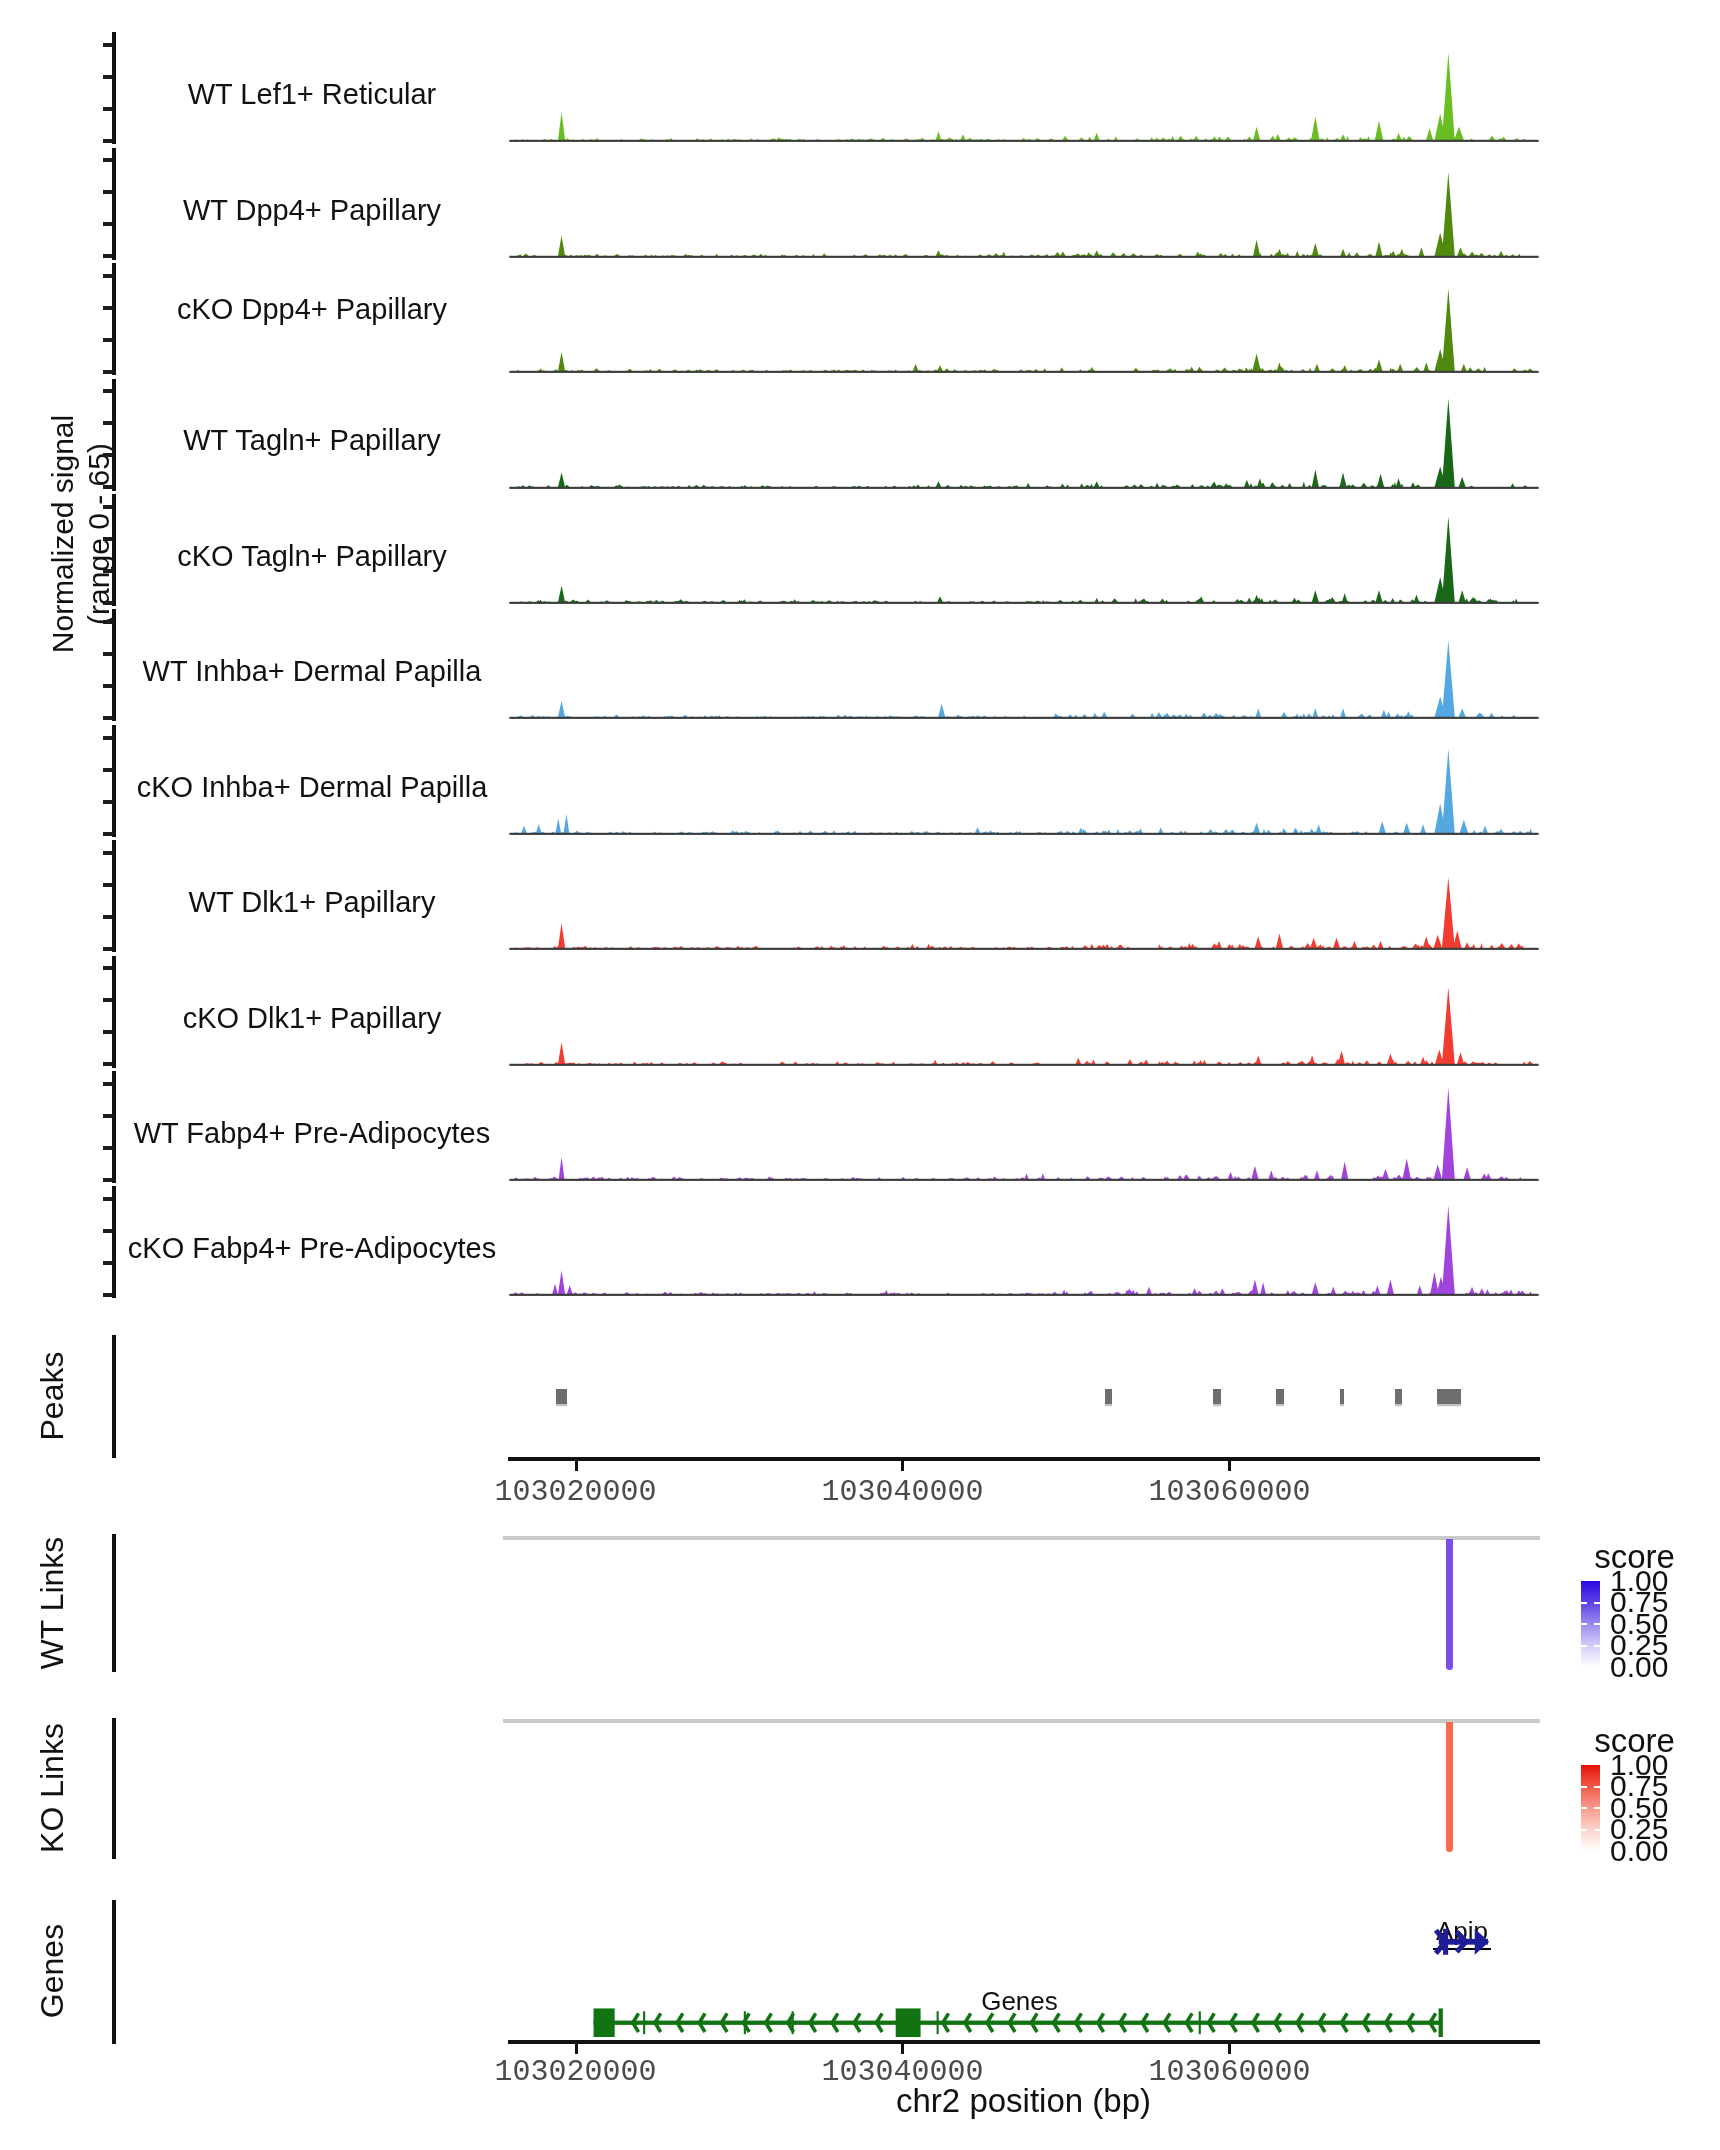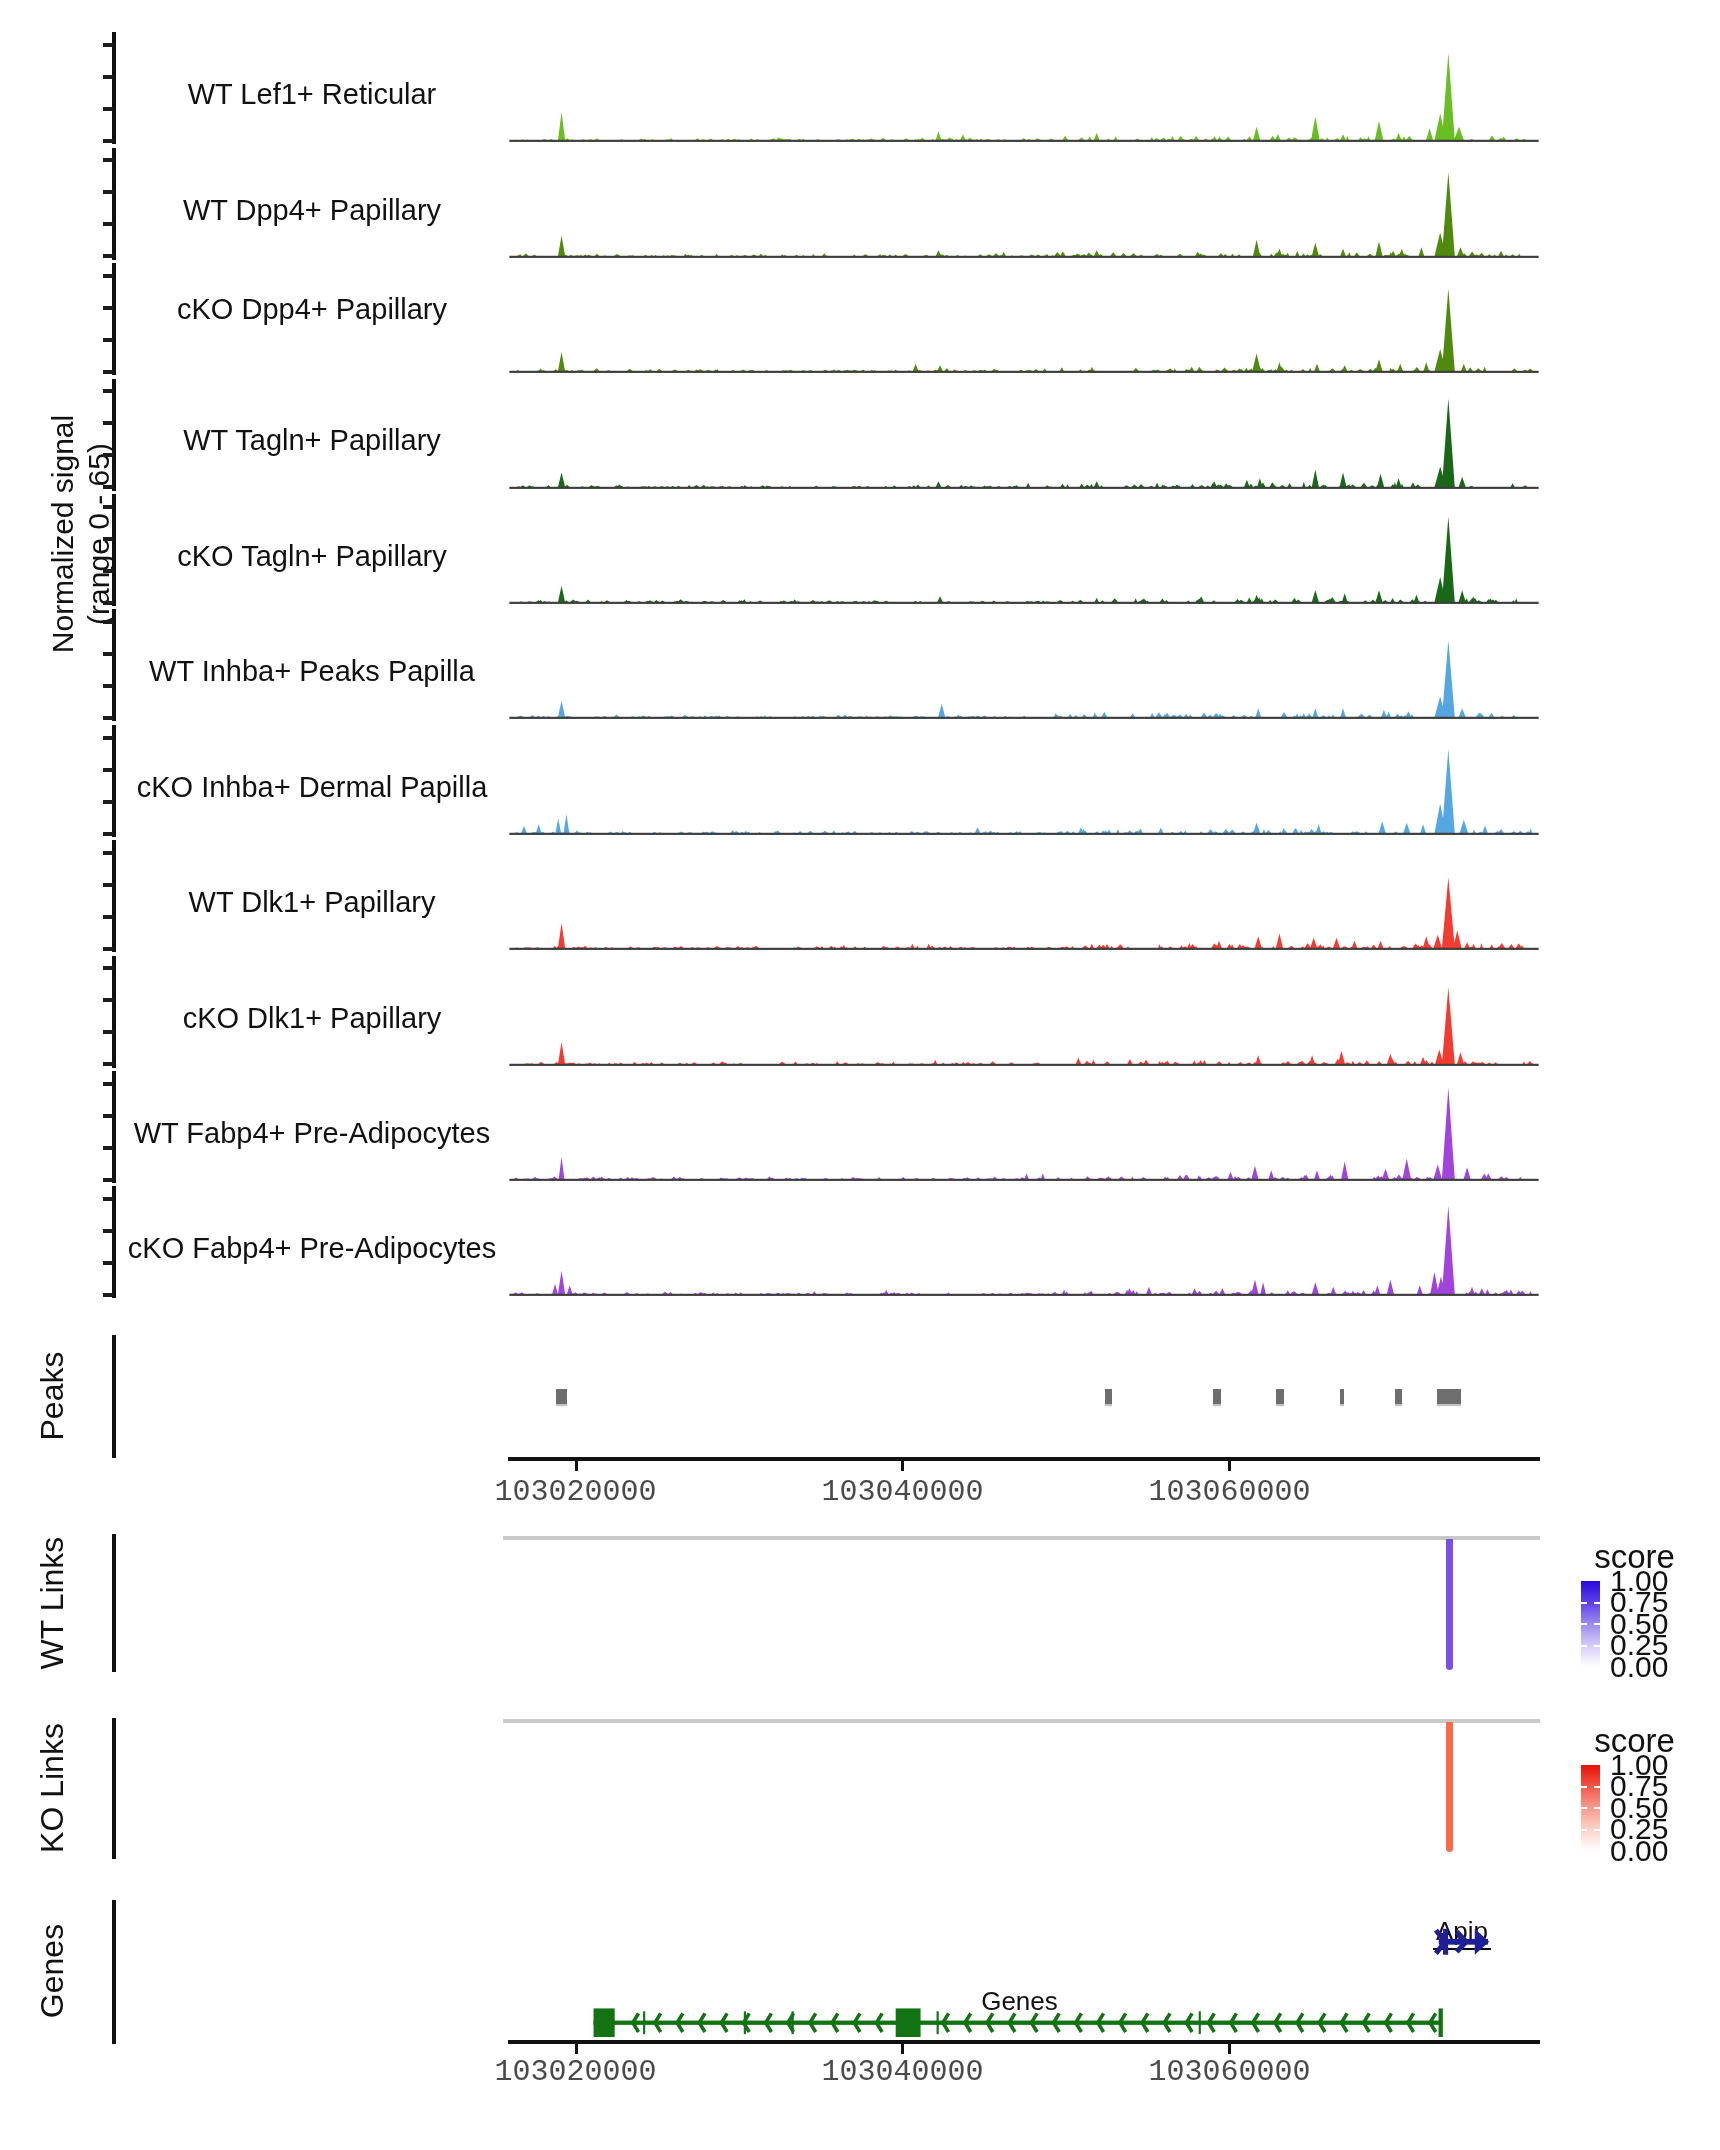--- a/index.html
+++ b/index.html
@@ -46,20 +46,21 @@
   <div class="bracket" style="top:1335px;height:123px;"></div>
   <div class="bracket" style="top:1534px;height:138px;"></div>
   <div class="bracket" style="top:1718px;height:141px;"></div>
   <div class="bracket" style="top:1900px;height:144px;"></div>
 
   <div class="vlabel" style="left:-56px;top:1379px;">Peaks</div>
   <div class="vlabel" style="left:-56px;top:1586px;">WT Links</div>
   <div class="vlabel" style="left:-56px;top:1771px;">KO Links</div>
   <div class="vlabel" style="left:-56px;top:1954px;">Genes</div>
 
+  <div class="chr-title">chr2 position (bp)</div>
 
   <div id="dyn">
       <div class="track-label" style="top: 78px;">WT Lef1+ Reticular</div>
       <div class="axis-seg" style="top: 32px; height: 112px;"></div>
       <div class="ytick" style="top: 43px;"></div>
       <div class="ytick" style="top: 75px;"></div>
       <div class="ytick" style="top: 107px;"></div>
       <div class="ytick" style="top: 139px;"></div>
       <svg width="1030" height="101" viewBox="0 0 1437 141" style="left: 509px; top: 42px;">
         <path d="M67.9,137 L72.9,97.8 L77.9,137 Z M595.1,137 L599.1,124.6 L603.1,137 Z M629.2,137 L633.2,128.8 L637.2,137 Z M816.0,137 L820.0,126.7 L824.0,137 Z M954.9,137 L958.9,130.8 L962.9,137 Z M1038.2,137 L1043.2,118.4 L1048.2,137 Z M1068.8,137 L1072.8,128.8 L1076.8,137 Z M1119.2,137 L1125.2,104.0 L1131.2,137 Z M1159.9,137 L1163.9,128.8 L1167.9,137 Z M1208.1,137 L1214.1,110.2 L1220.1,137 Z M1237.4,137 L1241.4,126.7 L1245.4,137 Z M1279.7,137 L1284.7,120.5 L1289.7,137 Z M1291.5,137 L1299.5,99.9 L1307.5,137 Z M1301.9,137 L1310.9,15.4 L1319.9,137 Z M1318.7,137 L1325.7,118.4 L1332.7,137 Z M373.8,137 L377.9,134.5 L381.9,137 Z M7.3,137 L9.6,136.0 L11.9,137 Z M568.9,137 L571.1,135.1 L573.3,137 Z M486.6,137 L489.2,135.4 L491.7,137 Z M655.8,137 L658.6,134.7 L661.4,137 Z M794.4,137 L798.7,133.0 L803.0,137 Z M1382.5,137 L1387.3,134.1 L1392.2,137 Z M302.5,137 L305.6,134.9 L308.8,137 Z M427.4,137 L430.6,135.4 L433.8,137 Z M277.3,137 L281.1,134.6 L284.9,137 Z M1000.3,137 L1004.1,133.5 L1007.9,137 Z M1097.0,137 L1099.0,134.5 L1101.1,137 Z M923.0,137 L925.8,131.2 L928.7,137 Z M1029.0,137 L1033.1,132.1 L1037.2,137 Z M365.0,137 L369.3,134.4 L373.6,137 Z M217.3,137 L220.2,135.8 L223.0,137 Z M899.3,137 L903.9,134.1 L908.4,137 Z M99.3,137 L103.0,135.9 L106.7,137 Z M794.7,137 L799.7,134.9 L804.7,137 Z M1185.4,137 L1189.8,134.3 L1194.1,137 Z M1340.2,137 L1343.4,134.9 L1346.6,137 Z M988.1,137 L991.3,132.0 L994.5,137 Z M633.6,137 L638.2,136.0 L642.7,137 Z M517.4,137 L521.7,133.7 L525.9,137 Z M1139.8,137 L1141.9,132.9 L1144.0,137 Z M1196.8,137 L1199.4,131.5 L1202.0,137 Z M1412.9,137 L1416.5,134.9 L1420.1,137 Z M456.0,137 L458.4,135.5 L460.9,137 Z M687.5,137 L691.2,135.6 L694.9,137 Z M714.3,137 L718.1,134.0 L721.9,137 Z M317.2,137 L320.5,135.7 L323.8,137 Z M771.8,137 L775.9,130.9 L779.9,137 Z M381.9,137 L386.7,135.1 L391.5,137 Z M1069.7,137 L1073.2,128.7 L1076.7,137 Z M310.0,137 L314.1,134.9 L318.1,137 Z M222.8,137 L225.7,134.0 L228.6,137 Z M67.6,137 L72.5,135.7 L77.5,137 Z M663.0,137 L668.0,134.9 L672.9,137 Z M1185.6,137 L1188.0,132.6 L1190.4,137 Z M380.9,137 L384.9,136.0 L388.9,137 Z M722.1,137 L725.3,135.6 L728.5,137 Z M605.0,137 L609.4,135.8 L613.8,137 Z M834.2,137 L836.3,134.5 L838.4,137 Z M109.0,137 L113.6,135.9 L118.1,137 Z M807.2,137 L810.3,132.3 L813.3,137 Z M1246.4,137 L1249.0,131.7 L1251.6,137 Z M649.3,137 L653.0,135.8 L656.7,137 Z M77.4,137 L81.0,134.3 L84.5,137 Z M343.5,137 L346.7,135.4 L349.9,137 Z M1038.5,137 L1043.0,131.7 L1047.5,137 Z M908.4,137 L913.0,133.2 L917.7,137 Z M377.3,137 L382.2,135.7 L387.1,137 Z M612.0,137 L616.6,134.5 L621.2,137 Z M1023.8,137 L1026.0,134.9 L1028.2,137 Z M934.2,137 L937.6,130.5 L940.9,137 Z M491.7,137 L494.2,135.8 L496.7,137 Z M722.4,137 L724.6,135.4 L726.7,137 Z M1119.7,137 L1123.2,134.5 L1126.8,137 Z M969.0,137 L972.3,134.7 L975.6,137 Z M933.2,137 L936.2,132.0 L939.1,137 Z M755.3,137 L758.5,135.9 L761.7,137 Z M221.3,137 L225.2,135.9 L229.0,137 Z M78.7,137 L82.4,135.7 L86.0,137 Z M565.3,137 L567.3,135.9 L569.4,137 Z M1083.9,137 L1088.3,133.2 L1092.7,137 Z M894.4,137 L896.9,132.5 L899.4,137 Z M1230.5,137 L1234.7,134.8 L1238.8,137 Z M362.1,137 L366.8,135.2 L371.6,137 Z M948.3,137 L952.3,135.0 L956.3,137 Z M476.1,137 L479.4,134.6 L482.7,137 Z M408.1,137 L410.5,135.2 L413.0,137 Z M1061.3,137 L1065.6,130.9 L1069.8,137 Z M987.7,137 L992.0,134.0 L996.3,137 Z M638.6,137 L643.0,133.8 L647.4,137 Z M293.8,137 L297.1,135.8 L300.3,137 Z M153.3,137 L156.6,135.8 L159.8,137 Z M118.9,137 L122.3,134.5 L125.6,137 Z M375.1,137 L379.0,134.8 L382.9,137 Z M377.9,137 L381.3,134.7 L384.6,137 Z M1251.3,137 L1256.3,131.3 L1261.2,137 Z M735.5,137 L739.1,135.0 L742.7,137 Z M751.7,137 L756.3,134.8 L761.0,137 Z M1151.3,137 L1155.6,134.1 L1159.8,137 Z M313.2,137 L316.4,136.0 L319.6,137 Z M629.0,137 L631.1,135.3 L633.2,137 Z M1242.0,137 L1244.3,133.7 L1246.7,137 Z M1090.5,137 L1094.8,134.6 L1099.1,137 Z M1119.9,137 L1124.1,134.9 L1128.3,137 Z M999.0,137 L1003.4,131.9 L1007.8,137 Z M500.8,137 L504.9,134.4 L508.9,137 Z M872.5,137 L876.6,134.8 L880.7,137 Z M483.6,137 L488.3,135.0 L493.0,137 Z M1129.6,137 L1134.2,134.3 L1138.8,137 Z M372.7,137 L376.0,132.8 L379.3,137 Z M16.2,137 L18.7,135.7 L21.2,137 Z M588.5,137 L590.8,135.4 L593.1,137 Z M1115.3,137 L1119.4,133.9 L1123.6,137 Z M1367.4,137 L1371.9,130.5 L1376.4,137 Z M593.2,137 L597.1,135.8 L601.0,137 Z M1401.9,137 L1406.3,134.4 L1410.8,137 Z M180.2,137 L184.3,134.6 L188.5,137 Z M85.9,137 L87.9,135.9 L89.9,137 Z M497.3,137 L500.3,135.7 L503.3,137 Z M626.5,137 L629.8,136.0 L633.1,137 Z M266.6,137 L270.7,135.6 L274.7,137 Z M594.6,137 L599.4,135.9 L604.3,137 Z M529.8,137 L534.0,135.7 L538.2,137 Z M775.4,137 L777.8,133.9 L780.2,137 Z M473.1,137 L476.6,135.5 L480.0,137 Z M600.6,137 L604.6,135.1 L608.6,137 Z M506.0,137 L508.8,135.9 L511.7,137 Z M378.4,137 L380.7,135.9 L383.1,137 Z M334.6,137 L337.7,134.7 L340.8,137 Z M54.1,137 L58.1,135.4 L62.1,137 Z M621.6,137 L624.1,135.4 L626.6,137 Z M196.4,137 L199.8,135.9 L203.2,137 Z M549.5,137 L554.1,134.3 L558.7,137 Z M400.9,137 L404.9,135.0 L409.0,137 Z M1379.7,137 L1384.1,133.9 L1388.5,137 Z M258.8,137 L262.4,134.5 L266.0,137 Z M1384.5,137 L1388.1,131.8 L1391.6,137 Z M733.8,137 L736.8,134.1 L739.8,137 Z M1237.7,137 L1242.5,132.8 L1247.3,137 Z M934.0,137 L938.9,134.5 L943.9,137 Z M21.6,137 L24.8,136.0 L27.9,137 Z M843.9,137 L846.7,131.7 L849.4,137 Z M977.8,137 L982.7,134.6 L987.5,137 Z M1189.7,137 L1194.6,134.4 L1199.5,137 Z M644.0,137 L647.9,136.0 L651.8,137 Z M385.0,137 L388.1,135.7 L391.2,137 Z M386.9,137 L390.9,135.0 L395.0,137 Z M1238.8,137 L1241.6,135.0 L1244.4,137 Z M185.0,137 L188.8,135.4 L192.6,137 Z M677.8,137 L682.3,135.9 L686.8,137 Z M467.7,137 L471.1,135.9 L474.5,137 Z M44.7,137 L49.2,135.5 L53.7,137 Z M722.0,137 L725.8,135.7 L729.7,137 Z M1091.9,137 L1096.4,132.9 L1100.9,137 Z M980.8,137 L984.4,131.6 L988.0,137 Z M1168.0,137 L1170.1,131.0 L1172.1,137 Z M609.3,137 L613.2,134.7 L617.1,137 Z M776.2,137 L778.4,134.8 L780.7,137 Z M916.9,137 L920.9,134.9 L924.9,137 Z M572.3,137 L576.5,133.8 L580.7,137 Z M610.2,137 L614.2,132.9 L618.1,137 Z M219.2,137 L222.2,135.7 L225.1,137 Z M458.8,137 L460.9,135.7 L463.0,137 Z " fill="#68BE22"></path>
@@ -98,21 +99,21 @@
       <div class="track-label" style="top: 540px;">cKO Tagln+ Papillary</div>
       <div class="axis-seg" style="top: 494px; height: 112px;"></div>
       <div class="ytick" style="top: 505px;"></div>
       <div class="ytick" style="top: 537px;"></div>
       <div class="ytick" style="top: 569px;"></div>
       <div class="ytick" style="top: 601px;"></div>
       <svg width="1030" height="101" viewBox="0 0 1437 141" style="left: 509px; top: 504px;">
         <path d="M67.9,137 L72.9,114.3 L77.9,137 Z M325.0,137 L328.0,132.9 L331.0,137 Z M597.3,137 L601.3,128.8 L605.3,137 Z M817.0,137 L820.0,130.8 L823.0,137 Z M961.8,137 L965.8,128.8 L969.8,137 Z M1039.2,137 L1043.2,126.7 L1047.2,137 Z M1120.2,137 L1125.2,120.5 L1130.2,137 Z M1162.2,137 L1166.2,124.6 L1170.2,137 Z M1209.1,137 L1214.1,120.5 L1219.1,137 Z M1262.4,137 L1266.4,126.7 L1270.4,137 Z M1291.5,137 L1299.5,102.0 L1307.5,137 Z M1301.9,137 L1310.9,17.4 L1319.9,137 Z M1325.2,137 L1330.2,120.5 L1335.2,137 Z M881.2,137 L885.9,132.0 L890.6,137 Z M379.4,137 L383.1,134.7 L386.8,137 Z M294.0,137 L298.7,133.9 L303.4,137 Z M914.4,137 L917.3,134.1 L920.3,137 Z M747.5,137 L752.0,136.0 L756.5,137 Z M1016.7,137 L1021.5,133.8 L1026.3,137 Z M1373.8,137 L1377.2,133.6 L1380.5,137 Z M376.2,137 L379.5,135.4 L382.8,137 Z M957.7,137 L960.1,133.6 L962.6,137 Z M783.2,137 L786.4,134.9 L789.7,137 Z M1349.0,137 L1353.6,134.2 L1358.1,137 Z M644.3,137 L647.8,136.0 L651.3,137 Z M1363.9,137 L1366.7,132.6 L1369.5,137 Z M907.7,137 L911.7,132.0 L915.7,137 Z M489.9,137 L494.6,135.9 L499.4,137 Z M1219.0,137 L1222.8,133.9 L1226.6,137 Z M1332.9,137 L1336.0,133.0 L1339.1,137 Z M563.7,137 L566.3,135.9 L568.8,137 Z M234.4,137 L239.2,133.0 L244.1,137 Z M1229.9,137 L1233.1,131.4 L1236.4,137 Z M742.9,137 L745.4,135.8 L747.9,137 Z M334.4,137 L336.5,135.7 L338.6,137 Z M1059.9,137 L1062.2,133.5 L1064.4,137 Z M379.7,137 L383.9,135.1 L388.0,137 Z M1257.0,137 L1260.7,132.8 L1264.5,137 Z M1368.5,137 L1373.2,133.3 L1377.8,137 Z M1342.8,137 L1345.7,129.3 L1348.6,137 Z M1399.6,137 L1401.7,134.5 L1403.8,137 Z M499.8,137 L502.0,135.5 L504.2,137 Z M1048.1,137 L1050.6,131.4 L1053.0,137 Z M77.1,137 L79.3,134.5 L81.6,137 Z M1064.5,137 L1069.2,133.4 L1074.0,137 Z M345.8,137 L350.1,134.7 L354.5,137 Z M24.2,137 L28.4,135.7 L32.6,137 Z M159.8,137 L162.3,135.1 L164.8,137 Z M1144.0,137 L1148.8,130.0 L1153.6,137 Z M269.4,137 L274.2,135.7 L278.9,137 Z M1201.9,137 L1205.7,133.4 L1209.5,137 Z M879.6,137 L883.5,133.1 L887.5,137 Z M478.4,137 L481.2,135.7 L484.0,137 Z M840.2,137 L845.1,131.7 L849.9,137 Z M395.5,137 L398.3,133.0 L401.1,137 Z M1240.7,137 L1242.9,134.1 L1245.1,137 Z M280.8,137 L283.2,135.9 L285.5,137 Z M1029.6,137 L1033.0,130.6 L1036.4,137 Z M460.0,137 L464.8,135.9 L469.7,137 Z M521.3,137 L525.8,135.2 L530.3,137 Z M1156.2,137 L1161.2,135.0 L1166.1,137 Z M13.3,137 L16.6,136.0 L19.9,137 Z M84.4,137 L89.2,133.2 L94.0,137 Z M201.6,137 L205.1,134.0 L208.6,137 Z M673.3,137 L676.5,134.6 L679.6,137 Z M1265.5,137 L1268.9,134.7 L1272.2,137 Z M871.9,137 L874.4,131.7 L876.9,137 Z M1037.1,137 L1040.3,134.0 L1043.6,137 Z M482.2,137 L484.4,135.1 L486.5,137 Z M980.4,137 L983.4,134.3 L986.3,137 Z M277.8,137 L282.4,135.8 L287.1,137 Z M242.3,137 L247.2,135.2 L252.1,137 Z M44.5,137 L49.4,135.8 L54.2,137 Z M73.8,137 L76.5,135.7 L79.2,137 Z M106.1,137 L109.9,133.4 L113.7,137 Z M133.6,137 L136.2,135.8 L138.8,137 Z M189.8,137 L192.5,135.0 L195.2,137 Z M126.1,137 L128.6,135.9 L131.1,137 Z M455.4,137 L458.2,135.4 L460.9,137 Z M732.5,137 L736.9,135.1 L741.3,137 Z M690.9,137 L695.4,135.9 L699.9,137 Z M190.5,137 L194.3,135.5 L198.0,137 Z M793.0,137 L797.1,133.8 L801.2,137 Z M1343.3,137 L1347.7,131.1 L1352.0,137 Z M317.6,137 L321.9,134.9 L326.2,137 Z M877.1,137 L881.9,134.7 L886.6,137 Z M747.9,137 L750.1,135.8 L752.2,137 Z M441.5,137 L446.5,134.4 L451.4,137 Z M192.3,137 L196.6,134.3 L201.0,137 Z M319.2,137 L321.6,134.0 L324.0,137 Z M162.2,137 L166.7,135.2 L171.2,137 Z M1191.5,137 L1194.9,134.3 L1198.2,137 Z M1165.6,137 L1169.6,134.9 L1173.6,137 Z M419.2,137 L424.0,133.9 L428.9,137 Z M194.5,137 L198.1,135.9 L201.7,137 Z M1210.7,137 L1214.2,133.3 L1217.7,137 Z M68.1,137 L70.9,133.0 L73.8,137 Z M1012.5,137 L1016.5,132.5 L1020.4,137 Z M1137.6,137 L1142.1,133.6 L1146.6,137 Z M227.8,137 L231.5,135.9 L235.1,137 Z M888.5,137 L890.7,134.9 L892.9,137 Z M1275.8,137 L1278.5,135.0 L1281.1,137 Z M400.8,137 L403.4,135.5 L406.0,137 Z M1097.0,137 L1101.4,133.2 L1105.8,137 Z M958.4,137 L963.2,131.8 L968.1,137 Z M1403.5,137 L1405.6,132.1 L1407.8,137 Z M477.9,137 L482.2,135.9 L486.5,137 Z M571.2,137 L573.7,135.5 L576.1,137 Z M108.4,137 L111.5,135.5 L114.6,137 Z M393.5,137 L398.5,135.5 L403.4,137 Z M91.8,137 L95.1,135.5 L98.4,137 Z M506.6,137 L509.6,135.6 L512.5,137 Z M431.8,137 L436.0,135.8 L440.2,137 Z M321.3,137 L324.2,134.2 L327.2,137 Z M1240.7,137 L1244.4,133.4 L1248.2,137 Z M764.3,137 L769.1,134.1 L773.9,137 Z M505.6,137 L509.6,134.2 L513.6,137 Z M1343.0,137 L1347.5,134.7 L1351.9,137 Z M209.9,137 L213.8,134.8 L217.7,137 Z M721.8,137 L724.8,135.8 L727.9,137 Z M41.3,137 L43.7,133.6 L46.2,137 Z M427.3,137 L430.4,135.8 L433.4,137 Z M766.7,137 L769.4,135.0 L772.2,137 Z M735.1,137 L738.7,135.1 L742.2,137 Z M608.4,137 L613.3,135.6 L618.2,137 Z M1092.1,137 L1096.0,130.9 L1099.9,137 Z M1043.1,137 L1046.9,130.6 L1050.6,137 Z M188.5,137 L191.8,136.0 L195.2,137 Z M1140.6,137 L1145.3,131.8 L1150.0,137 Z M600.7,137 L603.9,135.7 L607.2,137 Z M639.7,137 L643.9,135.7 L648.1,137 Z M389.5,137 L393.4,135.3 L397.3,137 Z M656.3,137 L660.5,135.2 L664.7,137 Z M735.4,137 L738.5,135.2 L741.7,137 Z M510.7,137 L513.8,135.4 L517.0,137 Z M132.0,137 L136.2,134.3 L140.5,137 Z M720.4,137 L723.0,134.9 L725.5,137 Z M230.1,137 L234.4,135.2 L238.8,137 Z M267.8,137 L272.2,135.0 L276.7,137 Z M92.0,137 L94.1,134.7 L96.1,137 Z M52.0,137 L55.5,136.0 L59.0,137 Z M825.4,137 L828.1,134.5 L830.8,137 Z M392.2,137 L394.5,135.0 L396.9,137 Z M724.0,137 L728.4,135.7 L732.9,137 Z M202.5,137 L206.0,134.6 L209.4,137 Z M743.1,137 L745.6,134.7 L748.1,137 Z M1365.6,137 L1369.5,131.8 L1373.5,137 Z M1334.3,137 L1336.6,131.6 L1338.9,137 Z M477.6,137 L481.5,135.9 L485.4,137 Z M79.4,137 L81.4,135.8 L83.5,137 Z M177.3,137 L181.3,135.9 L185.2,137 Z M36.7,137 L40.8,134.2 L44.9,137 Z M507.0,137 L511.7,134.6 L516.4,137 Z M1126.2,137 L1128.6,134.9 L1130.9,137 Z M565.0,137 L567.2,135.0 L569.3,137 Z M1339.4,137 L1344.3,131.3 L1349.3,137 Z M161.2,137 L163.6,133.6 L166.0,137 Z M945.0,137 L947.8,134.6 L950.7,137 Z " fill="#186818"></path>
         <rect x="0" y="136.5" width="1437" height="3" fill="#3d3d3d"></rect>
       </svg>
-      <div class="track-label" style="top: 655px;">WT Inhba+ Peaks Papilla</div>
+      <div class="track-label" style="top: 655px;">WT Inhba+ Dermal Papilla</div>
       <div class="axis-seg" style="top: 609px; height: 112px;"></div>
       <div class="ytick" style="top: 620px;"></div>
       <div class="ytick" style="top: 652px;"></div>
       <div class="ytick" style="top: 684px;"></div>
       <div class="ytick" style="top: 716px;"></div>
       <svg width="1030" height="101" viewBox="0 0 1437 141" style="left: 509px; top: 619px;">
         <path d="M67.9,137 L72.9,114.3 L77.9,137 Z M598.6,137 L603.6,118.4 L608.6,137 Z M894.4,137 L897.4,130.8 L900.4,137 Z M1041.5,137 L1045.5,124.6 L1049.5,137 Z M1121.2,137 L1125.2,124.6 L1129.2,137 Z M1159.9,137 L1163.9,124.6 L1167.9,137 Z M1216.9,137 L1220.9,126.7 L1224.9,137 Z M1251.1,137 L1255.1,128.8 L1259.1,137 Z M1291.5,137 L1299.5,108.1 L1307.5,137 Z M1301.9,137 L1310.9,29.8 L1319.9,137 Z M1325.2,137 L1330.2,124.6 L1335.2,137 Z M1367.2,137 L1371.2,130.8 L1375.2,137 Z M965.1,137 L970.0,134.1 L974.8,137 Z M931.5,137 L935.7,133.6 L940.0,137 Z M277.7,137 L282.2,135.1 L286.8,137 Z M1183.8,137 L1188.7,133.0 L1193.5,137 Z M343.2,137 L345.8,135.7 L348.4,137 Z M675.1,137 L677.3,135.2 L679.4,137 Z M965.4,137 L969.8,130.5 L974.2,137 Z M1097.4,137 L1099.7,131.7 L1102.0,137 Z M638.1,137 L641.7,135.9 L645.3,137 Z M45.4,137 L47.5,135.9 L49.6,137 Z M565.3,137 L568.4,134.6 L571.5,137 Z M1021.1,137 L1025.9,133.9 L1030.7,137 Z M27.9,137 L32.1,133.9 L36.4,137 Z M128.9,137 L132.8,135.3 L136.8,137 Z M10.7,137 L15.7,134.6 L20.6,137 Z M992.6,137 L996.5,134.9 L1000.3,137 Z M826.3,137 L830.5,129.5 L834.7,137 Z M572.8,137 L575.4,135.3 L577.9,137 Z M434.0,137 L438.5,135.4 L443.0,137 Z M1187.7,137 L1191.4,134.4 L1195.0,137 Z M1094.0,137 L1096.1,134.4 L1098.3,137 Z M974.0,137 L978.2,133.5 L982.3,137 Z M167.8,137 L172.5,135.9 L177.1,137 Z M221.0,137 L224.3,135.9 L227.5,137 Z M800.1,137 L803.4,133.1 L806.7,137 Z M813.9,137 L817.6,131.8 L821.4,137 Z M44.3,137 L48.1,135.9 L51.9,137 Z M1185.6,137 L1190.0,132.1 L1194.5,137 Z M902.2,137 L906.9,130.3 L911.6,137 Z M764.9,137 L769.3,135.0 L773.6,137 Z M642.3,137 L646.8,135.1 L651.2,137 Z M222.3,137 L226.6,134.7 L230.9,137 Z M487.1,137 L490.9,135.9 L494.7,137 Z M36.9,137 L40.4,135.0 L43.8,137 Z M563.9,137 L568.6,134.9 L573.4,137 Z M696.8,137 L699.1,136.0 L701.4,137 Z M178.0,137 L181.0,135.6 L184.0,137 Z M799.2,137 L802.3,133.0 L805.3,137 Z M300.4,137 L304.5,135.3 L308.7,137 Z M893.0,137 L895.7,135.0 L898.4,137 Z M145.3,137 L149.5,133.2 L153.7,137 Z M989.6,137 L992.2,131.8 L994.8,137 Z M218.1,137 L222.6,136.0 L227.1,137 Z M926.5,137 L928.6,134.0 L930.7,137 Z M689.5,137 L692.4,134.9 L695.3,137 Z M81.7,137 L84.8,135.8 L88.0,137 Z M985.4,137 L988.6,132.7 L991.8,137 Z M716.2,137 L718.7,134.8 L721.2,137 Z M182.2,137 L187.0,134.7 L191.8,137 Z M413.5,137 L416.0,136.0 L418.4,137 Z M1132.5,137 L1136.4,134.5 L1140.4,137 Z M1241.9,137 L1245.2,134.5 L1248.5,137 Z M866.2,137 L870.1,132.1 L874.0,137 Z M607.5,137 L612.3,135.6 L617.0,137 Z M1251.2,137 L1255.9,133.6 L1260.6,137 Z M927.1,137 L929.5,134.3 L931.8,137 Z M27.0,137 L31.0,135.8 L34.9,137 Z M981.9,137 L986.6,131.4 L991.4,137 Z M1112.0,137 L1116.6,132.9 L1121.2,137 Z M1102.6,137 L1104.7,134.2 L1106.8,137 Z M1106.4,137 L1109.1,131.6 L1111.8,137 Z M483.6,137 L487.0,135.7 L490.4,137 Z M990.2,137 L994.8,134.3 L999.5,137 Z M1077.0,137 L1081.6,129.8 L1086.2,137 Z M933.5,137 L936.9,133.3 L940.4,137 Z M912.4,137 L914.6,134.5 L916.8,137 Z M348.7,137 L351.8,135.8 L354.9,137 Z M414.6,137 L417.5,135.3 L420.5,137 Z M270.8,137 L273.2,134.1 L275.5,137 Z M690.0,137 L692.5,136.0 L695.0,137 Z M315.4,137 L318.7,135.8 L322.1,137 Z M76.5,137 L81.3,135.0 L86.1,137 Z M191.4,137 L194.6,135.2 L197.8,137 Z M620.6,137 L622.6,135.9 L624.6,137 Z M41.9,137 L46.7,136.0 L51.6,137 Z M1351.6,137 L1356.4,131.1 L1361.2,137 Z M396.6,137 L399.1,135.9 L401.6,137 Z M658.9,137 L663.3,134.7 L667.7,137 Z M29.8,137 L33.3,135.6 L36.8,137 Z M759.9,137 L762.8,131.3 L765.8,137 Z M10.9,137 L13.0,135.3 L15.0,137 Z M947.7,137 L950.8,133.5 L953.9,137 Z M922.7,137 L926.9,133.6 L931.2,137 Z M931.5,137 L934.3,135.0 L937.0,137 Z M941.6,137 L944.9,132.3 L948.2,137 Z M263.3,137 L266.4,135.7 L269.6,137 Z M455.3,137 L459.3,133.5 L463.4,137 Z M213.8,137 L217.2,135.8 L220.5,137 Z M1023.2,137 L1026.6,134.6 L1030.0,137 Z M537.6,137 L541.4,135.8 L545.2,137 Z M431.7,137 L433.9,134.6 L436.2,137 Z M1236.1,137 L1239.9,131.9 L1243.6,137 Z M923.3,137 L928.3,133.9 L933.3,137 Z M251.3,137 L255.7,135.9 L260.1,137 Z M1196.8,137 L1200.9,133.2 L1205.0,137 Z M63.8,137 L67.9,136.0 L71.9,137 Z M649.8,137 L654.1,134.7 L658.5,137 Z M218.6,137 L221.5,135.0 L224.3,137 Z M1251.0,137 L1253.2,133.8 L1255.4,137 Z M1399.0,137 L1402.4,134.0 L1405.7,137 Z M1382.9,137 L1385.7,134.8 L1388.4,137 Z M50.7,137 L54.3,135.8 L57.8,137 Z M1247.1,137 L1251.3,134.2 L1255.6,137 Z M285.2,137 L289.0,135.0 L292.8,137 Z M500.3,137 L503.7,136.0 L507.0,137 Z M405.5,137 L410.0,135.8 L414.5,137 Z M115.7,137 L120.3,136.0 L124.9,137 Z M522.0,137 L524.8,135.6 L527.7,137 Z M1007.7,137 L1011.1,134.0 L1014.5,137 Z M574.2,137 L578.1,135.9 L582.1,137 Z M1218.3,137 L1222.0,130.6 L1225.8,137 Z M496.7,137 L498.8,134.8 L500.9,137 Z M1124.7,137 L1127.4,133.9 L1130.2,137 Z M354.8,137 L356.8,134.2 L358.9,137 Z M779.7,137 L783.0,132.5 L786.2,137 Z M419.7,137 L423.5,135.5 L427.3,137 Z M761.2,137 L764.6,133.2 L768.0,137 Z M624.0,137 L628.9,135.0 L633.8,137 Z M509.0,137 L513.8,135.9 L518.6,137 Z M1033.4,137 L1035.8,134.9 L1038.2,137 Z M1159.1,137 L1162.6,133.6 L1166.1,137 Z M562.4,137 L566.1,135.1 L569.8,137 Z M623.6,137 L626.6,133.3 L629.6,137 Z M240.9,137 L245.4,133.6 L249.9,137 Z M1147.6,137 L1150.0,133.0 L1152.3,137 Z M240.0,137 L242.1,136.0 L244.2,137 Z M1257.5,137 L1260.0,132.8 L1262.6,137 Z M1349.1,137 L1353.9,130.6 L1358.7,137 Z M119.2,137 L123.7,136.0 L128.2,137 Z M129.5,137 L133.4,135.3 L137.2,137 Z M352.9,137 L356.6,135.8 L360.3,137 Z M542.2,137 L546.2,136.0 L550.1,137 Z M464.9,137 L468.7,133.7 L472.6,137 Z M912.6,137 L914.8,132.7 L917.0,137 Z M1113.6,137 L1116.4,131.1 L1119.2,137 Z M471.0,137 L476.0,135.1 L480.9,137 Z M532.3,137 L536.8,135.9 L541.3,137 Z M360.9,137 L364.4,135.8 L367.8,137 Z M913.6,137 L918.2,130.9 L922.8,137 Z M528.4,137 L532.3,134.4 L536.3,137 Z M787.5,137 L790.8,133.9 L794.1,137 Z M623.9,137 L628.4,135.8 L632.8,137 Z M814.8,137 L817.2,130.4 L819.6,137 Z M68.1,137 L71.4,134.4 L74.7,137 Z M290.1,137 L292.9,134.2 L295.6,137 Z M1224.4,137 L1227.5,129.1 L1230.7,137 Z M1141.9,137 L1144.3,134.6 L1146.6,137 Z " fill="#54A7E0"></path>
         <rect x="0" y="136.5" width="1437" height="3" fill="#3d3d3d"></rect>
       </svg>
       <div class="track-label" style="top: 771px;">cKO Inhba+ Dermal Papilla</div>

